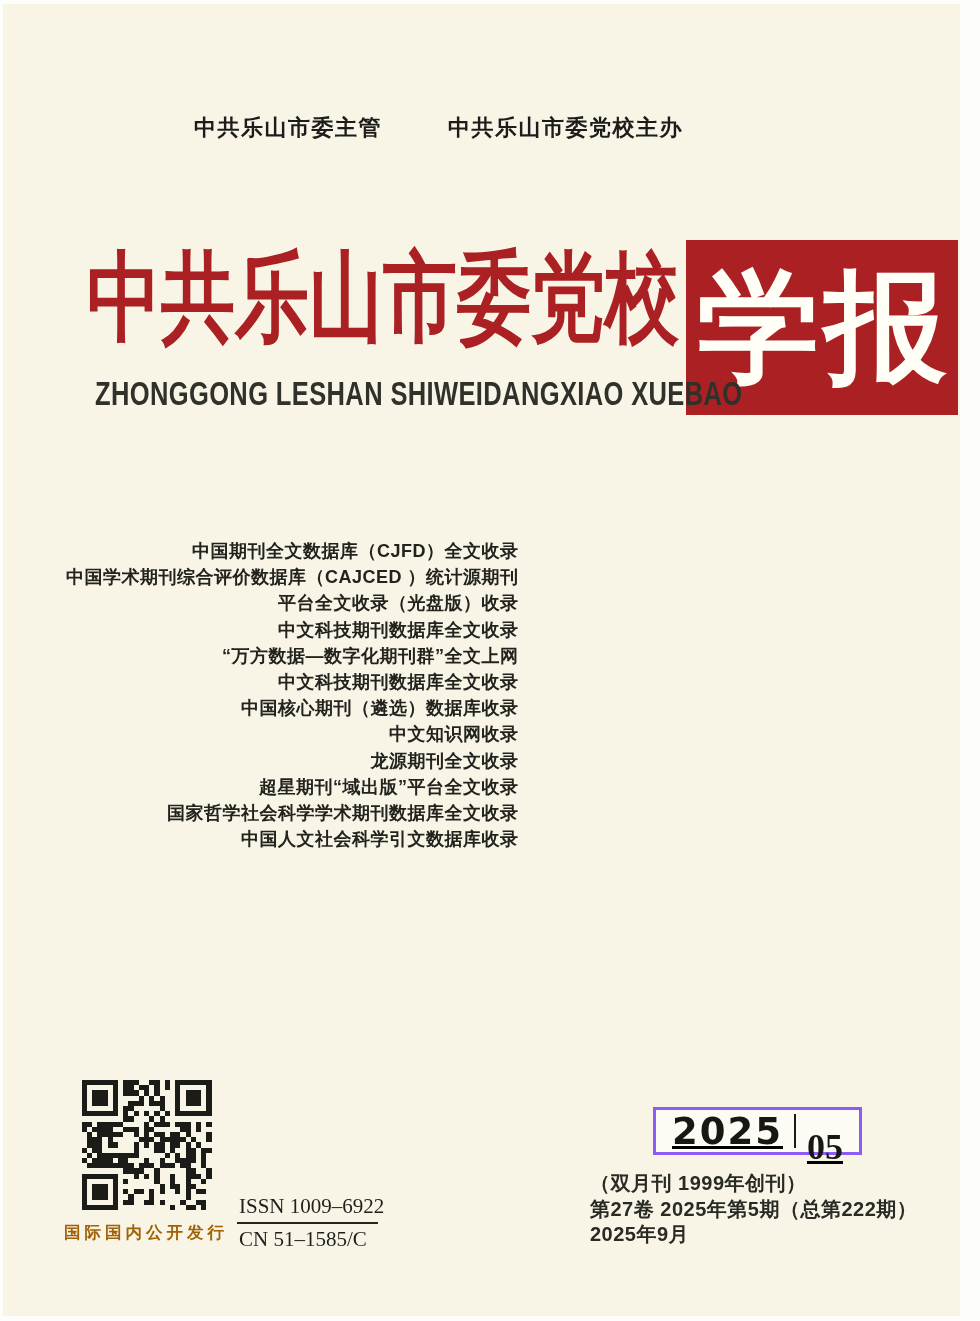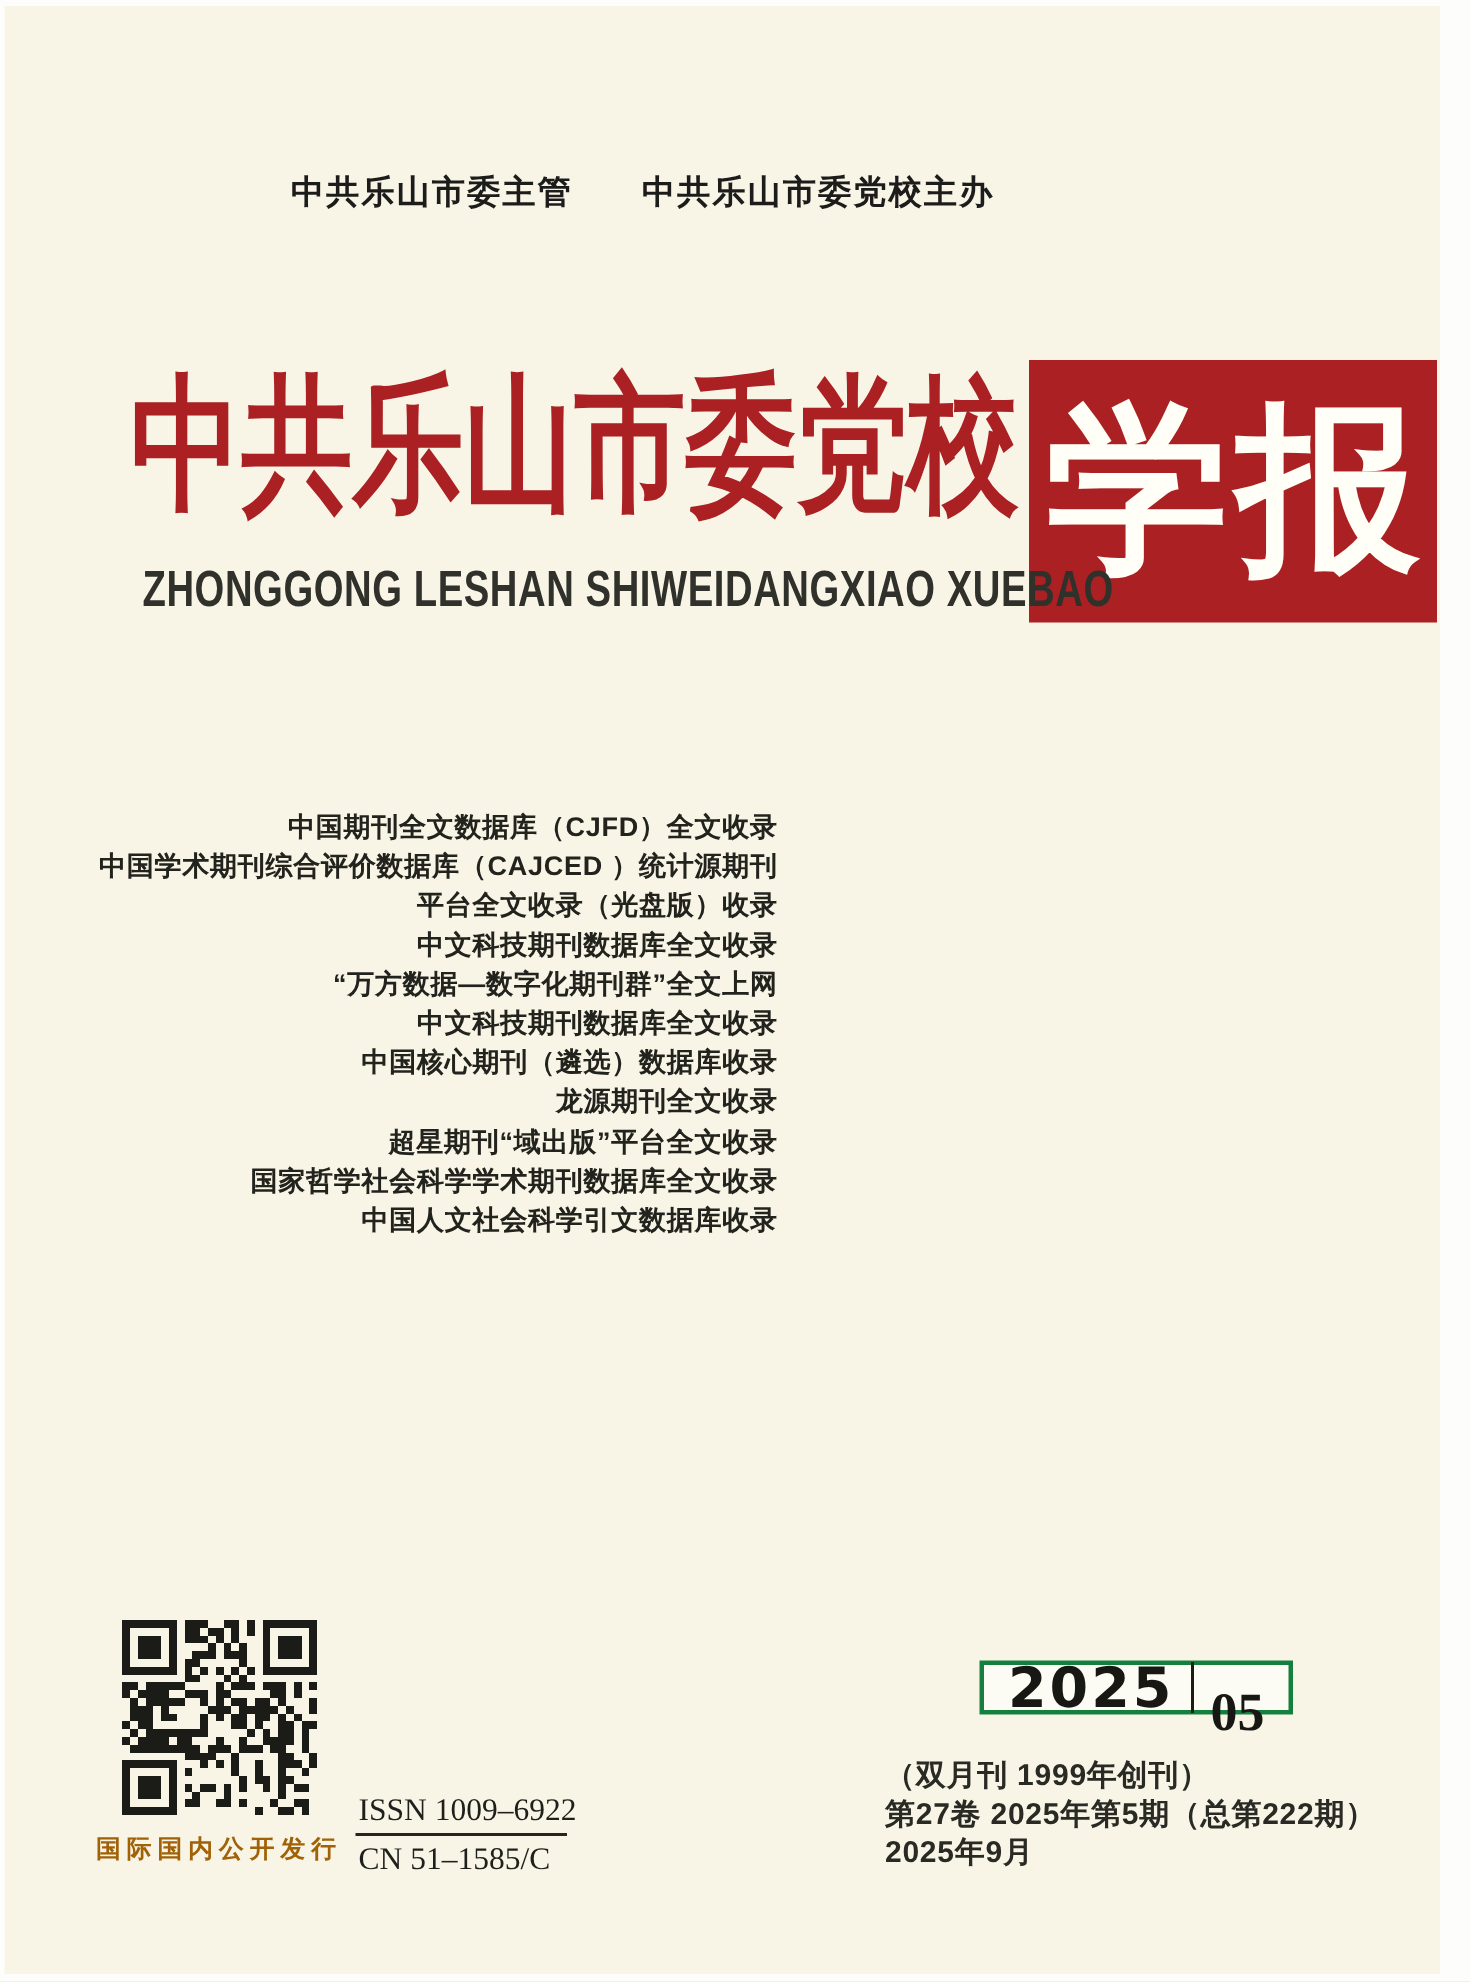--- a/index.html
+++ b/index.html
@@ -1,21 +1,21 @@
 <!DOCTYPE html>
 <html><head>
 <meta charset="utf-8">
 <style>
   html,body{margin:0;padding:0;background:#e8e8e8;}
   .page{position:relative;width:980px;height:1321px;background:#fdfdfc;overflow:hidden;
         font-family:"Liberation Sans",sans-serif;}
   .cover{position:absolute;left:3px;top:4px;width:957px;height:1312px;background:#f8f5e7;}
 
   
-  .credits{position:absolute;left:194px;top:113px;display:flex;gap:46px;
+  .credits{position:absolute;left:194px;top:113px;display:flex;gap:66px;
            font-weight:bold;font-size:22px;letter-spacing:1.5px;color:#1c1c1a;white-space:nowrap;}
 
   
   .title-cn{position:absolute;left:87px;top:248px;font-family:"Liberation Serif",serif;
             font-weight:bold;font-size:98px;line-height:100px;color:#aa2023;white-space:nowrap;
             transform:scaleX(0.755);transform-origin:left top;}
   .title-box{position:absolute;left:686px;top:240px;width:272px;height:175px;background:#aa2023;
              display:flex;align-items:center;justify-content:center;}
   .title-box .suffix{font-family:"Liberation Serif",serif;font-weight:bold;font-size:122px;
              line-height:1;color:#fffef7;letter-spacing:5px;margin-left:5px;}
@@ -31,23 +31,23 @@
   .qr{position:absolute;left:80px;top:1080px;width:133px;height:130px;shape-rendering:crispEdges;}
   .dist{position:absolute;left:64px;top:1222px;font-weight:bold;font-size:16.5px;
         letter-spacing:4px;color:#a16207;white-space:nowrap;}
   .issn-block{position:absolute;left:237px;top:1194px;font-family:"Liberation Serif",serif;
               color:#1f1f1c;}
   .issn-num{font-size:21px;white-space:nowrap;padding:0 2px 3px 2px;}
   .issn-rule{height:0;border-top:2px solid #26261f;width:141px;}
   .cn-num{font-size:21px;white-space:nowrap;padding:3px 2px 0 2px;}
 
   
-  .issue-box{position:absolute;left:653px;top:1107px;width:209px;height:36px;background:#fdfcf4;
-             border:3px solid #15803d;box-sizing:border-box;display:flex;align-items:center;
-             justify-content:center;gap:11px;}
+  .issue-box{position:absolute;left:653px;top:1107px;width:209px;height:48px;background:#fdfcf4;
+             border:3px solid #8b5cf6;box-sizing:border-box;display:flex;align-items:center;
+             justify-content:center;gap:11px;text-decoration:underline;}
   .issue-year{font-family:"DejaVu Sans",sans-serif;font-weight:800;font-size:37px;line-height:1;
               letter-spacing:2px;color:#171714;}
   .issue-vline{width:2px;height:34px;background:#1b1b17;}
   .issue-num{font-family:"Liberation Serif",serif;font-weight:bold;font-size:36px;line-height:1;
              color:#171714;margin-top:32px;}
   .issue-line{position:absolute;left:590px;width:335px;font-weight:bold;
               font-size:20px;letter-spacing:0.5px;color:#2a2a25;white-space:nowrap;}
   .freq{top:1170px;}
   .vol{top:1196px;}
   .date{top:1221px;}
@@ -70,20 +70,21 @@
   <div class="pinyin">ZHONGGONG LESHAN SHIWEIDANGXIAO XUEBAO</div>
 
   <ul class="indexing">
     <li>中国期刊全文数据库（CJFD）全文收录</li>
     <li>中国学术期刊综合评价数据库（CAJCED ）统计源期刊</li>
     <li>平台全文收录（光盘版）收录</li>
     <li>中文科技期刊数据库全文收录</li>
     <li>“万方数据—数字化期刊群”全文上网</li>
     <li>中文科技期刊数据库全文收录</li>
     <li>中国核心期刊（遴选）数据库收录</li>
+    <li>中文知识网收录</li>
     <li>龙源期刊全文收录</li>
     <li>超星期刊“域出版”平台全文收录</li>
     <li>国家哲学社会科学学术期刊数据库全文收录</li>
     <li>中国人文社会科学引文数据库收录</li>
   </ul>
 
   <svg class="qr" id="qr" viewBox="0 0 25 25">
       <path d="M0 0h1v1h-1zM1 0h1v1h-1zM2 0h1v1h-1zM3 0h1v1h-1zM4 0h1v1h-1zM5 0h1v1h-1zM6 0h1v1h-1zM8 0h1v1h-1zM9 0h1v1h-1zM10 0h1v1h-1zM13 0h1v1h-1zM14 0h1v1h-1zM16 0h1v1h-1zM18 0h1v1h-1zM19 0h1v1h-1zM20 0h1v1h-1zM21 0h1v1h-1zM22 0h1v1h-1zM23 0h1v1h-1zM24 0h1v1h-1zM0 1h1v1h-1zM6 1h1v1h-1zM8 1h1v1h-1zM9 1h1v1h-1zM11 1h1v1h-1zM12 1h1v1h-1zM14 1h1v1h-1zM16 1h1v1h-1zM18 1h1v1h-1zM24 1h1v1h-1zM0 2h1v1h-1zM2 2h1v1h-1zM3 2h1v1h-1zM4 2h1v1h-1zM6 2h1v1h-1zM8 2h1v1h-1zM9 2h1v1h-1zM10 2h1v1h-1zM12 2h1v1h-1zM14 2h1v1h-1zM18 2h1v1h-1zM20 2h1v1h-1zM21 2h1v1h-1zM22 2h1v1h-1zM24 2h1v1h-1zM0 3h1v1h-1zM2 3h1v1h-1zM3 3h1v1h-1zM4 3h1v1h-1zM6 3h1v1h-1zM11 3h1v1h-1zM13 3h1v1h-1zM15 3h1v1h-1zM18 3h1v1h-1zM20 3h1v1h-1zM21 3h1v1h-1zM22 3h1v1h-1zM24 3h1v1h-1zM0 4h1v1h-1zM2 4h1v1h-1zM3 4h1v1h-1zM4 4h1v1h-1zM6 4h1v1h-1zM9 4h1v1h-1zM10 4h1v1h-1zM11 4h1v1h-1zM13 4h1v1h-1zM14 4h1v1h-1zM15 4h1v1h-1zM18 4h1v1h-1zM20 4h1v1h-1zM21 4h1v1h-1zM22 4h1v1h-1zM24 4h1v1h-1zM0 5h1v1h-1zM6 5h1v1h-1zM8 5h1v1h-1zM9 5h1v1h-1zM15 5h1v1h-1zM18 5h1v1h-1zM24 5h1v1h-1zM0 6h1v1h-1zM1 6h1v1h-1zM2 6h1v1h-1zM3 6h1v1h-1zM4 6h1v1h-1zM5 6h1v1h-1zM6 6h1v1h-1zM8 6h1v1h-1zM10 6h1v1h-1zM12 6h1v1h-1zM14 6h1v1h-1zM16 6h1v1h-1zM18 6h1v1h-1zM19 6h1v1h-1zM20 6h1v1h-1zM21 6h1v1h-1zM22 6h1v1h-1zM23 6h1v1h-1zM24 6h1v1h-1zM8 7h1v1h-1zM9 7h1v1h-1zM13 7h1v1h-1zM15 7h1v1h-1zM0 8h1v1h-1zM1 8h1v1h-1zM3 8h1v1h-1zM4 8h1v1h-1zM5 8h1v1h-1zM6 8h1v1h-1zM7 8h1v1h-1zM12 8h1v1h-1zM14 8h1v1h-1zM15 8h1v1h-1zM16 8h1v1h-1zM18 8h1v1h-1zM19 8h1v1h-1zM20 8h1v1h-1zM22 8h1v1h-1zM24 8h1v1h-1zM0 9h1v1h-1zM2 9h1v1h-1zM3 9h1v1h-1zM4 9h1v1h-1zM5 9h1v1h-1zM8 9h1v1h-1zM9 9h1v1h-1zM10 9h1v1h-1zM12 9h1v1h-1zM13 9h1v1h-1zM19 9h1v1h-1zM20 9h1v1h-1zM22 9h1v1h-1zM1 10h1v1h-1zM3 10h1v1h-1zM4 10h1v1h-1zM5 10h1v1h-1zM6 10h1v1h-1zM7 10h1v1h-1zM10 10h1v1h-1zM12 10h1v1h-1zM14 10h1v1h-1zM15 10h1v1h-1zM17 10h1v1h-1zM18 10h1v1h-1zM20 10h1v1h-1zM24 10h1v1h-1zM1 11h1v1h-1zM2 11h1v1h-1zM3 11h1v1h-1zM5 11h1v1h-1zM11 11h1v1h-1zM12 11h1v1h-1zM13 11h1v1h-1zM15 11h1v1h-1zM16 11h1v1h-1zM17 11h1v1h-1zM18 11h1v1h-1zM19 11h1v1h-1zM21 11h1v1h-1zM24 11h1v1h-1zM1 12h1v1h-1zM2 12h1v1h-1zM3 12h1v1h-1zM5 12h1v1h-1zM6 12h1v1h-1zM10 12h1v1h-1zM12 12h1v1h-1zM14 12h1v1h-1zM15 12h1v1h-1zM17 12h1v1h-1zM18 12h1v1h-1zM20 12h1v1h-1zM22 12h1v1h-1zM0 13h1v1h-1zM2 13h1v1h-1zM3 13h1v1h-1zM10 13h1v1h-1zM14 13h1v1h-1zM15 13h1v1h-1zM17 13h1v1h-1zM20 13h1v1h-1zM21 13h1v1h-1zM23 13h1v1h-1zM24 13h1v1h-1zM1 14h1v1h-1zM3 14h1v1h-1zM4 14h1v1h-1zM5 14h1v1h-1zM6 14h1v1h-1zM7 14h1v1h-1zM8 14h1v1h-1zM9 14h1v1h-1zM10 14h1v1h-1zM16 14h1v1h-1zM18 14h1v1h-1zM20 14h1v1h-1zM21 14h1v1h-1zM23 14h1v1h-1zM0 15h1v1h-1zM2 15h1v1h-1zM3 15h1v1h-1zM4 15h1v1h-1zM5 15h1v1h-1zM7 15h1v1h-1zM8 15h1v1h-1zM12 15h1v1h-1zM15 15h1v1h-1zM18 15h1v1h-1zM19 15h1v1h-1zM20 15h1v1h-1zM21 15h1v1h-1zM23 15h1v1h-1zM1 16h1v1h-1zM2 16h1v1h-1zM3 16h1v1h-1zM4 16h1v1h-1zM5 16h1v1h-1zM6 16h1v1h-1zM7 16h1v1h-1zM8 16h1v1h-1zM9 16h1v1h-1zM11 16h1v1h-1zM12 16h1v1h-1zM13 16h1v1h-1zM15 16h1v1h-1zM16 16h1v1h-1zM17 16h1v1h-1zM19 16h1v1h-1zM20 16h1v1h-1zM23 16h1v1h-1zM8 17h1v1h-1zM9 17h1v1h-1zM10 17h1v1h-1zM11 17h1v1h-1zM14 17h1v1h-1zM20 17h1v1h-1zM21 17h1v1h-1zM24 17h1v1h-1zM0 18h1v1h-1zM1 18h1v1h-1zM2 18h1v1h-1zM3 18h1v1h-1zM4 18h1v1h-1zM5 18h1v1h-1zM6 18h1v1h-1zM10 18h1v1h-1zM12 18h1v1h-1zM14 18h1v1h-1zM17 18h1v1h-1zM20 18h1v1h-1zM21 18h1v1h-1zM22 18h1v1h-1zM24 18h1v1h-1zM0 19h1v1h-1zM6 19h1v1h-1zM8 19h1v1h-1zM14 19h1v1h-1zM17 19h1v1h-1zM20 19h1v1h-1zM23 19h1v1h-1zM0 20h1v1h-1zM2 20h1v1h-1zM3 20h1v1h-1zM4 20h1v1h-1zM6 20h1v1h-1zM15 20h1v1h-1zM17 20h1v1h-1zM18 20h1v1h-1zM20 20h1v1h-1zM21 20h1v1h-1zM0 21h1v1h-1zM2 21h1v1h-1zM3 21h1v1h-1zM4 21h1v1h-1zM6 21h1v1h-1zM8 21h1v1h-1zM10 21h1v1h-1zM11 21h1v1h-1zM13 21h1v1h-1zM15 21h1v1h-1zM18 21h1v1h-1zM20 21h1v1h-1zM22 21h1v1h-1zM23 21h1v1h-1zM0 22h1v1h-1zM2 22h1v1h-1zM3 22h1v1h-1zM4 22h1v1h-1zM6 22h1v1h-1zM9 22h1v1h-1zM13 22h1v1h-1zM20 22h1v1h-1zM0 23h1v1h-1zM6 23h1v1h-1zM8 23h1v1h-1zM9 23h1v1h-1zM12 23h1v1h-1zM13 23h1v1h-1zM15 23h1v1h-1zM19 23h1v1h-1zM22 23h1v1h-1zM23 23h1v1h-1zM0 24h1v1h-1zM1 24h1v1h-1zM2 24h1v1h-1zM3 24h1v1h-1zM4 24h1v1h-1zM5 24h1v1h-1zM6 24h1v1h-1zM17 24h1v1h-1zM20 24h1v1h-1zM21 24h1v1h-1zM23 24h1v1h-1z" fill="#1b1b17"></path>
     </svg>
 

